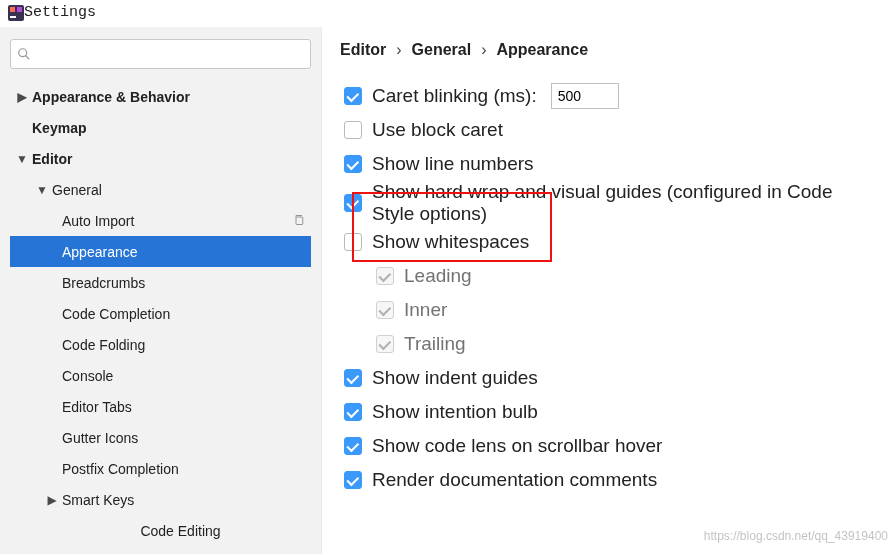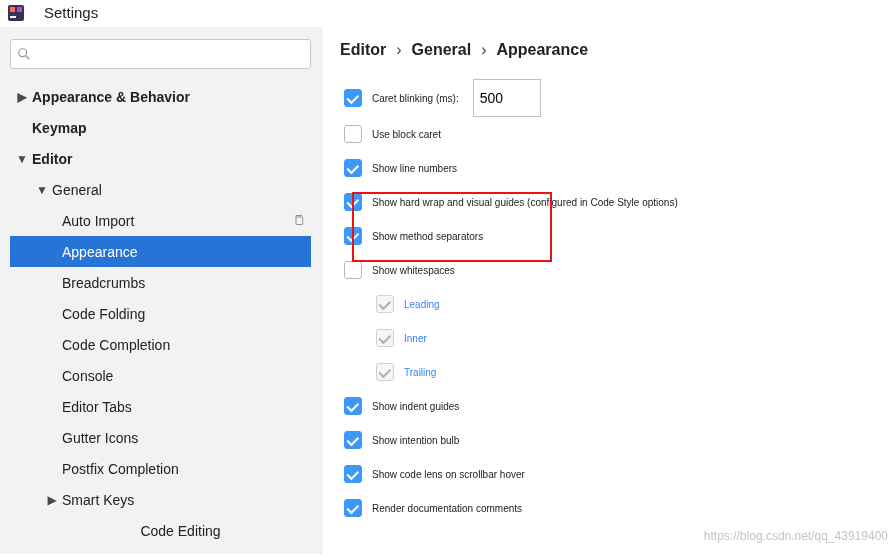--- a/index.html
+++ b/index.html
@@ -10,21 +10,22 @@
   color: #222;
   width: 896px;
   height: 555px;
   overflow: hidden;
   position: relative;
 }
 .titlebar {
   display: flex;
   align-items: center;
   padding: 4px 8px 6px 8px;
-  gap: 20px;
+  gap: 0;
+  font-family: Liberation Mono, monospace;
 }
 .titlebar .app-icon {
   width: 16px; height: 16px;
   position: relative;
   display: inline-block;
 }
 .titlebar .app-icon svg { width: 16px; height: 16px; }
 .titlebar .title {
   font-size: 15px;
 }
@@ -135,25 +136,25 @@
   background: #f6f6f6;
   border-color: #d0d0d0;
 }
 .chk.disabled.checked {
   background: #f6f6f6;
   border-color: #d0d0d0;
 }
 .chk.disabled.checked::after {
   border-color: #b0b0b0;
 }
-.option-label { font-size: 10px; }
-.option-label.disabled { color: #3b82f6; }
+.option-label { font-size: 19px; }
+.option-label.disabled { color: #737373; }
 .num-input {
   width: 68px;
-  height: 38px;
+  height: 26px;
   border: 1px solid #c0c0c0;
   padding: 0 6px;
   font-size: 14px;
   margin-left: 4px;
 }
 .highlight-box {
   position: absolute;
   border: 2px solid #e11;
   pointer-events: none;
   left: 352px;
@@ -222,24 +223,24 @@
             </svg>
         </span>
       </li>
       <li class="tree-item l2 selected">
         <span>Appearance</span>
       </li>
       <li class="tree-item l2">
         <span>Breadcrumbs</span>
       </li>
       <li class="tree-item l2">
+        <span>Code Completion</span>
+      </li>
+      <li class="tree-item l2">
         <span>Code Folding</span>
-      </li>
-      <li class="tree-item l2">
-        <span>Code Completion</span>
       </li>
       <li class="tree-item l2">
         <span>Console</span>
       </li>
       <li class="tree-item l2">
         <span>Editor Tabs</span>
       </li>
       <li class="tree-item l2">
         <span>Gutter Icons</span>
       </li>
@@ -279,24 +280,20 @@
     <div class="option-row">
       <span class="chk checked"></span>
       <span class="option-label">Show line numbers</span>
     </div>
 
     <div class="option-row">
       <span class="chk checked"></span>
       <span class="option-label">Show hard wrap and visual guides (configured in Code Style options)</span>
     </div>
 
-    <div class="option-row">
-      <span class="chk checked"></span>
-      <span class="option-label">Show method separators</span>
-    </div>
 
     <div class="option-row">
       <span class="chk"></span>
       <span class="option-label">Show whitespaces</span>
     </div>
 
     <div class="option-row indent">
       <span class="chk disabled checked"></span>
       <span class="option-label disabled">Leading</span>
     </div>

